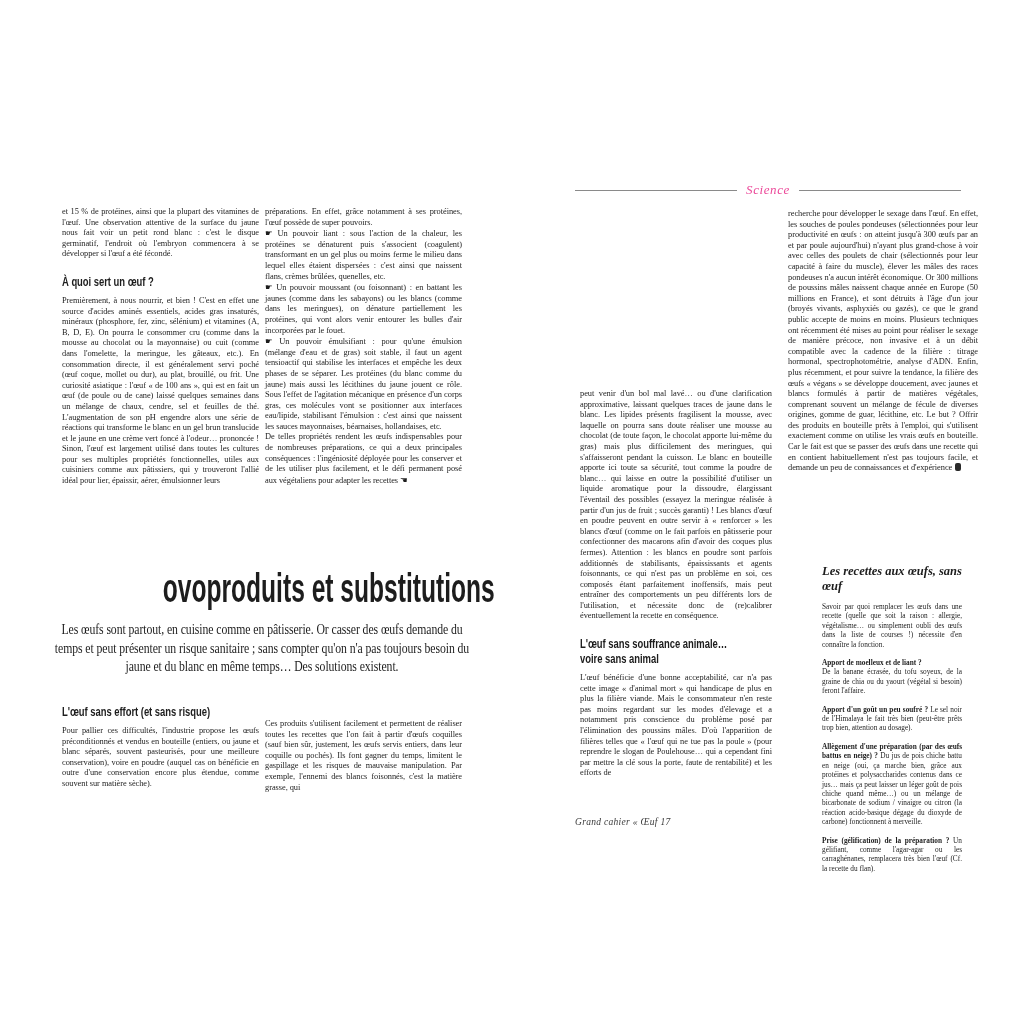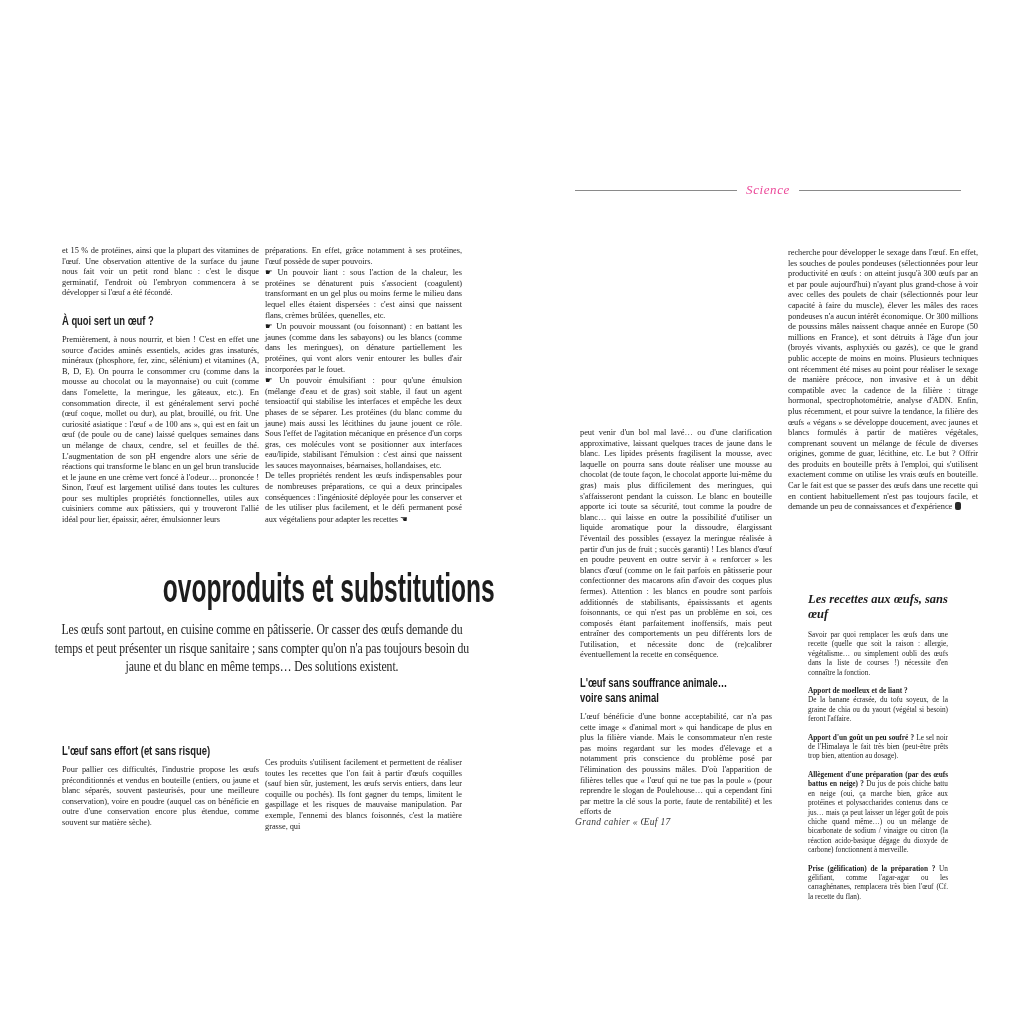--- a/index.html
+++ b/index.html
@@ -3,21 +3,21 @@
 <meta charset="utf-8">
 <style>
   html,body{margin:0;padding:0;}
   body{
     width:1024px;height:1024px;background:#ffffff;position:relative;
     font-family:"Liberation Serif", serif;color:#1d1d1d;overflow:hidden;
     -webkit-font-smoothing:antialiased;
   }
   .abs{position:absolute;}
   
-  .bodytext{font-size:8.4px;line-height:10.6px;text-align:justify;letter-spacing:-0.05px;margin-top:39px;}
+  .bodytext{font-size:8.4px;line-height:10.6px;text-align:justify;letter-spacing:-0.05px;}
   .bodytext p{margin:0;}
   .gap-top{margin-top:10px;}
   
   .sans{font-family:"Liberation Sans", sans-serif;font-weight:700;}
   .cond{display:inline-block;transform:scaleX(0.7);transform-origin:0 50%;white-space:nowrap;}
   .sec-head{font-size:13.5px;line-height:15px;margin:14px 0 7px 0;}
   .sec-head-first{margin-top:0;}
   
   .headline{text-align:center;}
   .kicker{font-size:23px;line-height:26px;}
@@ -91,21 +91,21 @@
       <div><span class="cond">L'œuf sans souffrance animale…</span></div>
       <div><span class="cond">voire sans animal</span></div>
     </div>
     <p>L'œuf bénéficie d'une bonne acceptabilité, car n'a pas cette image « d'animal mort » qui handicape de plus en plus la filière viande. Mais le consommateur n'en reste pas moins regardant sur les modes d'élevage et a notamment pris conscience du problème posé par l'élimination des poussins mâles. D'où l'apparition de filières telles que « l'œuf qui ne tue pas la poule » (pour reprendre le slogan de Poulehouse… qui a cependant fini par mettre la clé sous la porte, faute de rentabilité) et les efforts de</p>
   </div>
 
   <div class="abs bodytext" style="left:276px;top:209px;width:190px;">
     <p><span>recherche pour développer le sexage dans l'œuf. En effet, les souches de poules pondeuses (sélectionnées pour leur productivité en œufs : on atteint jusqu'à 300 œufs par an et par poule aujourd'hui) n'ayant plus grand-chose à voir avec celles des poulets de chair (sélectionnés pour leur capacité à faire du muscle), élever les mâles des races pondeuses n'a aucun intérêt économique. Or 300 millions de poussins mâles naissent chaque année en Europe (50 millions en France), et sont détruits à l'âge d'un jour (broyés vivants, asphyxiés ou gazés), ce que le grand public accepte de moins en moins. Plusieurs techniques ont récemment été mises au point pour réaliser le sexage de manière précoce, non invasive et à un débit compatible avec la cadence de la filière : titrage hormonal, spectrophotométrie, analyse d'ADN. Enfin, plus récemment, et pour suivre la tendance, la filière des œufs « végans » se développe doucement, avec jaunes et blancs formulés à partir de matières végétales, comprenant souvent un mélange de fécule de diverses origines, gomme de guar, lécithine, etc. Le but ? Offrir des produits en bouteille prêts à l'emploi, qui s'utilisent exactement comme on utilise les vrais œufs en bouteille. Car le fait est que se passer des œufs dans une recette qui en contient habituellement n'est pas toujours facile, et demande un peu de connaissances et d'expérience</span><span class="endmark"></span></p>
   </div>
 
-  <div class="abs" style="left:296px;top:564px;width:140px;margin-top:28px;">
+  <div class="abs" style="left:310px;top:564px;width:140px;">
     <div class="sb-title">Les recettes aux œufs, sans œuf</div>
     <div class="sb-text">
       <p style="margin:0;">Savoir par quoi remplacer les œufs dans une recette (quelle que soit la raison : allergie, végétalisme… ou simplement oubli des œufs dans la liste de courses !) nécessite d'en connaître la fonction.</p>
       <div class="sb-item block-label">
         <p><span class="sb-label">Apport de moelleux et de liant ?</span><span>De la banane écrasée, du tofu soyeux, de la graine de chia ou du yaourt (végétal si besoin) feront l'affaire.</span></p>
       </div>
       <div class="sb-item">
         <p><span class="sb-label">Apport d'un goût un peu soufré ?</span> <span>Le sel noir de l'Himalaya le fait très bien (peut-être prêts trop bien, attention au dosage).</span></p>
       </div>
       <div class="sb-item">

